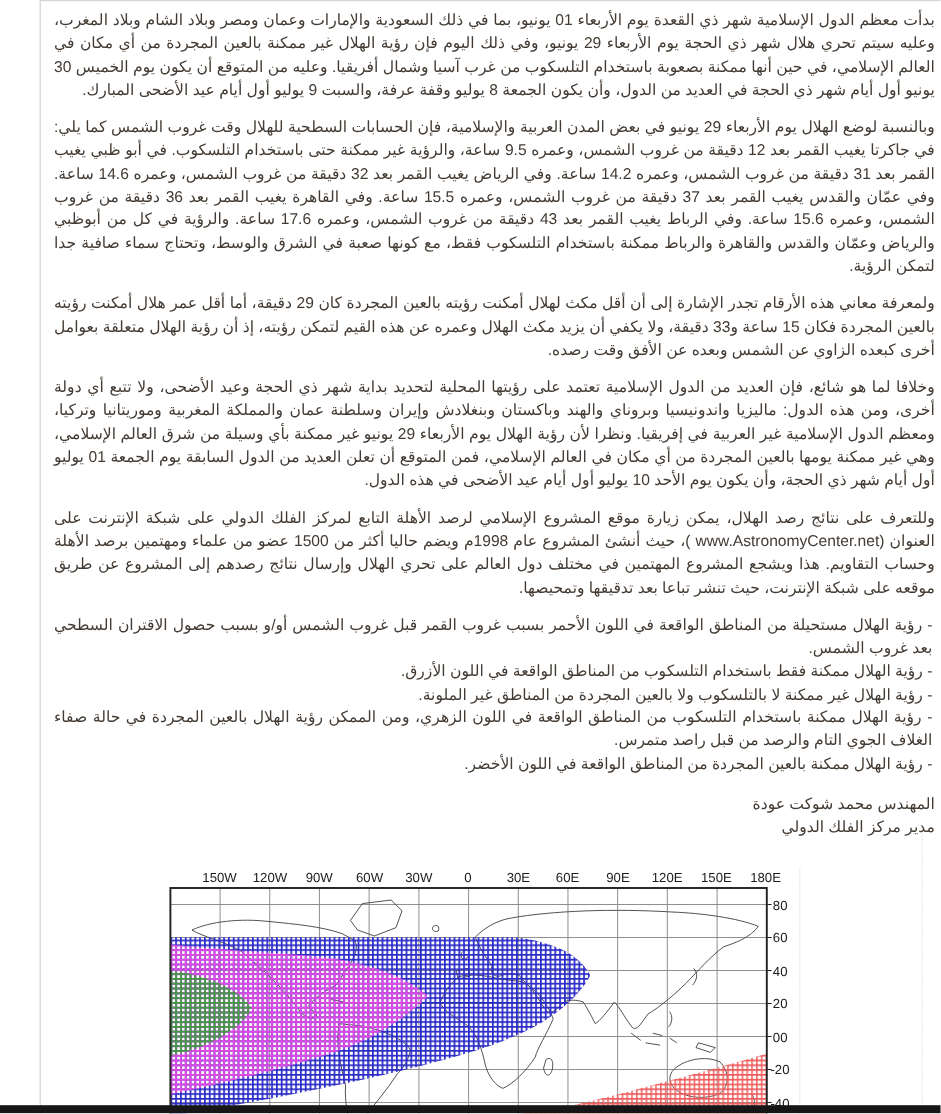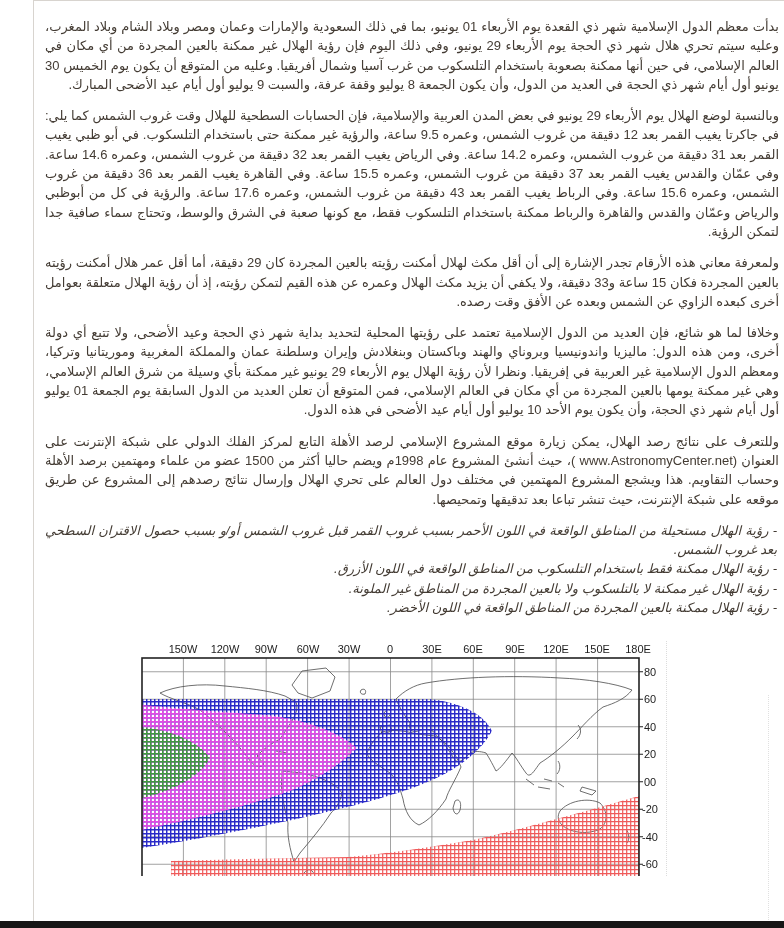--- a/index.html
+++ b/index.html
@@ -1,26 +1,26 @@
 <!DOCTYPE html>
 <html lang="ar"><head>
 <meta charset="utf-8">
 <style>
   html,body{margin:0;padding:0;background:#fff;}
   .page{position:relative;width:784px;height:928px;background:#ffffff;overflow:hidden;
         font-family:"Liberation Sans","DejaVu Sans",sans-serif;}
   .content{position:absolute;top:0;left:33px;right:0;bottom:0;
            border-top:1px solid #d8d4cf;border-left:1px solid #d8d4cf;
-           padding:12px 5px 0 11px;direction:rtl;
+           padding:2px 5px 0 11px;direction:rtl;
            color:#433b33;font-size:13px;line-height:19.3px;}
   .content p{margin:12px 0;text-align:justify;}
   .content p.first{margin-top:4px;}
   .url{font-weight:normal;white-space:nowrap;}
   .maplist{margin:0;}
-  .maplist .li{text-align:justify;padding-right:2px;font-style:italic;}
+  .maplist .li{text-align:justify;padding-right:2px;}
   .sig{margin-top:14px;}
   .sig div{text-align:right;}
   .map-wrap{width:536px;margin:24px 112px 0 0;direction:ltr;
             border-right:1px dotted #dcdcdc;}
   .map-wrap svg{display:block;}
   .bottom-bar{position:absolute;left:0;bottom:0;width:784px;height:7px;background:#161616;}
   .map-edge{position:absolute;top:695px;bottom:0;left:768px;width:0;
             border-left:1px dotted #e0e0e0;}
   text{font-family:"Liberation Sans","DejaVu Sans",sans-serif;font-size:11px;fill:#1c1c1c;}
 </style>
@@ -34,24 +34,27 @@
     <p>وبالنسبة لوضع الهلال يوم الأربعاء 29 يونيو في بعض المدن العربية والإسلامية، فإن الحسابات السطحية للهلال وقت غروب الشمس كما يلي: في جاكرتا يغيب القمر بعد 12 دقيقة من غروب الشمس، وعمره 9.5 ساعة، والرؤية غير ممكنة حتى باستخدام التلسكوب. في أبو ظبي يغيب القمر بعد 31 دقيقة من غروب الشمس، وعمره 14.2 ساعة. وفي الرياض يغيب القمر بعد 32 دقيقة من غروب الشمس، وعمره 14.6 ساعة. وفي عمّان والقدس يغيب القمر بعد 37 دقيقة من غروب الشمس، وعمره 15.5 ساعة. وفي القاهرة يغيب القمر بعد 36 دقيقة من غروب الشمس، وعمره 15.6 ساعة. وفي الرباط يغيب القمر بعد 43 دقيقة من غروب الشمس، وعمره 17.6 ساعة. والرؤية في كل من أبوظبي والرياض وعمّان والقدس والقاهرة والرباط ممكنة باستخدام التلسكوب فقط، مع كونها صعبة في الشرق والوسط، وتحتاج سماء صافية جدا لتمكن الرؤية.</p>
     <p>ولمعرفة معاني هذه الأرقام تجدر الإشارة إلى أن أقل مكث لهلال أمكنت رؤيته بالعين المجردة كان 29 دقيقة، أما أقل عمر هلال أمكنت رؤيته بالعين المجردة فكان 15 ساعة و33 دقيقة، ولا يكفي أن يزيد مكث الهلال وعمره عن هذه القيم لتمكن رؤيته، إذ أن رؤية الهلال متعلقة بعوامل أخرى كبعده الزاوي عن الشمس وبعده عن الأفق وقت رصده.</p>
     <p>وخلافا لما هو شائع، فإن العديد من الدول الإسلامية تعتمد على رؤيتها المحلية لتحديد بداية شهر ذي الحجة وعيد الأضحى، ولا تتبع أي دولة أخرى، ومن هذه الدول: ماليزيا واندونيسيا وبروناي والهند وباكستان وبنغلادش وإيران وسلطنة عمان والمملكة المغربية وموريتانيا وتركيا، ومعظم الدول الإسلامية غير العربية في إفريقيا. ونظرا لأن رؤية الهلال يوم الأربعاء 29 يونيو غير ممكنة بأي وسيلة من شرق العالم الإسلامي، وهي غير ممكنة يومها بالعين المجردة من أي مكان في العالم الإسلامي، فمن المتوقع أن تعلن العديد من الدول السابقة يوم الجمعة 01 يوليو أول أيام شهر ذي الحجة، وأن يكون يوم الأحد 10 يوليو أول أيام عيد الأضحى في هذه الدول.</p>
     <p><span>وللتعرف على نتائج رصد الهلال، يمكن زيارة موقع المشروع الإسلامي لرصد الأهلة التابع لمركز الفلك الدولي على شبكة الإنترنت على العنوان (</span><span class="url">www.AstronomyCenter.net</span><span> )، حيث أنشئ المشروع عام 1998م ويضم حاليا أكثر من 1500 عضو من علماء ومهتمين برصد الأهلة وحساب التقاويم. هذا ويشجع المشروع المهتمين في مختلف دول العالم على تحري الهلال وإرسال نتائج رصدهم إلى المشروع عن طريق موقعه على شبكة الإنترنت، حيث تنشر تباعا بعد تدقيقها وتمحيصها.</span></p>
 
 
     <div class="maplist">
       <div class="li">- رؤية الهلال مستحيلة من المناطق الواقعة في اللون الأحمر بسبب غروب القمر قبل غروب الشمس أو/و بسبب حصول الاقتران السطحي بعد غروب الشمس.</div>
       <div class="li">- رؤية الهلال ممكنة فقط باستخدام التلسكوب من المناطق الواقعة في اللون الأزرق.</div>
       <div class="li">- رؤية الهلال غير ممكنة لا بالتلسكوب ولا بالعين المجردة من المناطق غير الملونة.</div>
+      <div class="li">- رؤية الهلال ممكنة باستخدام التلسكوب من المناطق الواقعة في اللون الزهري، ومن الممكن رؤية الهلال بالعين المجردة في حالة صفاء الغلاف الجوي التام والرصد من قبل راصد متمرس.</div>
       <div class="li">- رؤية الهلال ممكنة بالعين المجردة من المناطق الواقعة في اللون الأخضر.</div>
     </div>
 
     <div class="sig">
+      <div>المهندس محمد شوكت عودة</div>
+      <div>مدير مركز الفلك الدولي</div>
     </div>
 
     <div class="map-wrap">
       <svg width="536" height="235" viewBox="0 0 536 235">
         <defs>
           <pattern id="hGreen" width="4" height="4" patternUnits="userSpaceOnUse">
             <path d="M0 0.7 H4 M0.7 0 V4" stroke="#3f9b3f" stroke-width="1.5"></path>
           </pattern>
           <pattern id="hPink" width="4" height="4" patternUnits="userSpaceOnUse">
             <path d="M0 0.7 H4 M0.7 0 V4" stroke="#e34ae3" stroke-width="1.5"></path>

